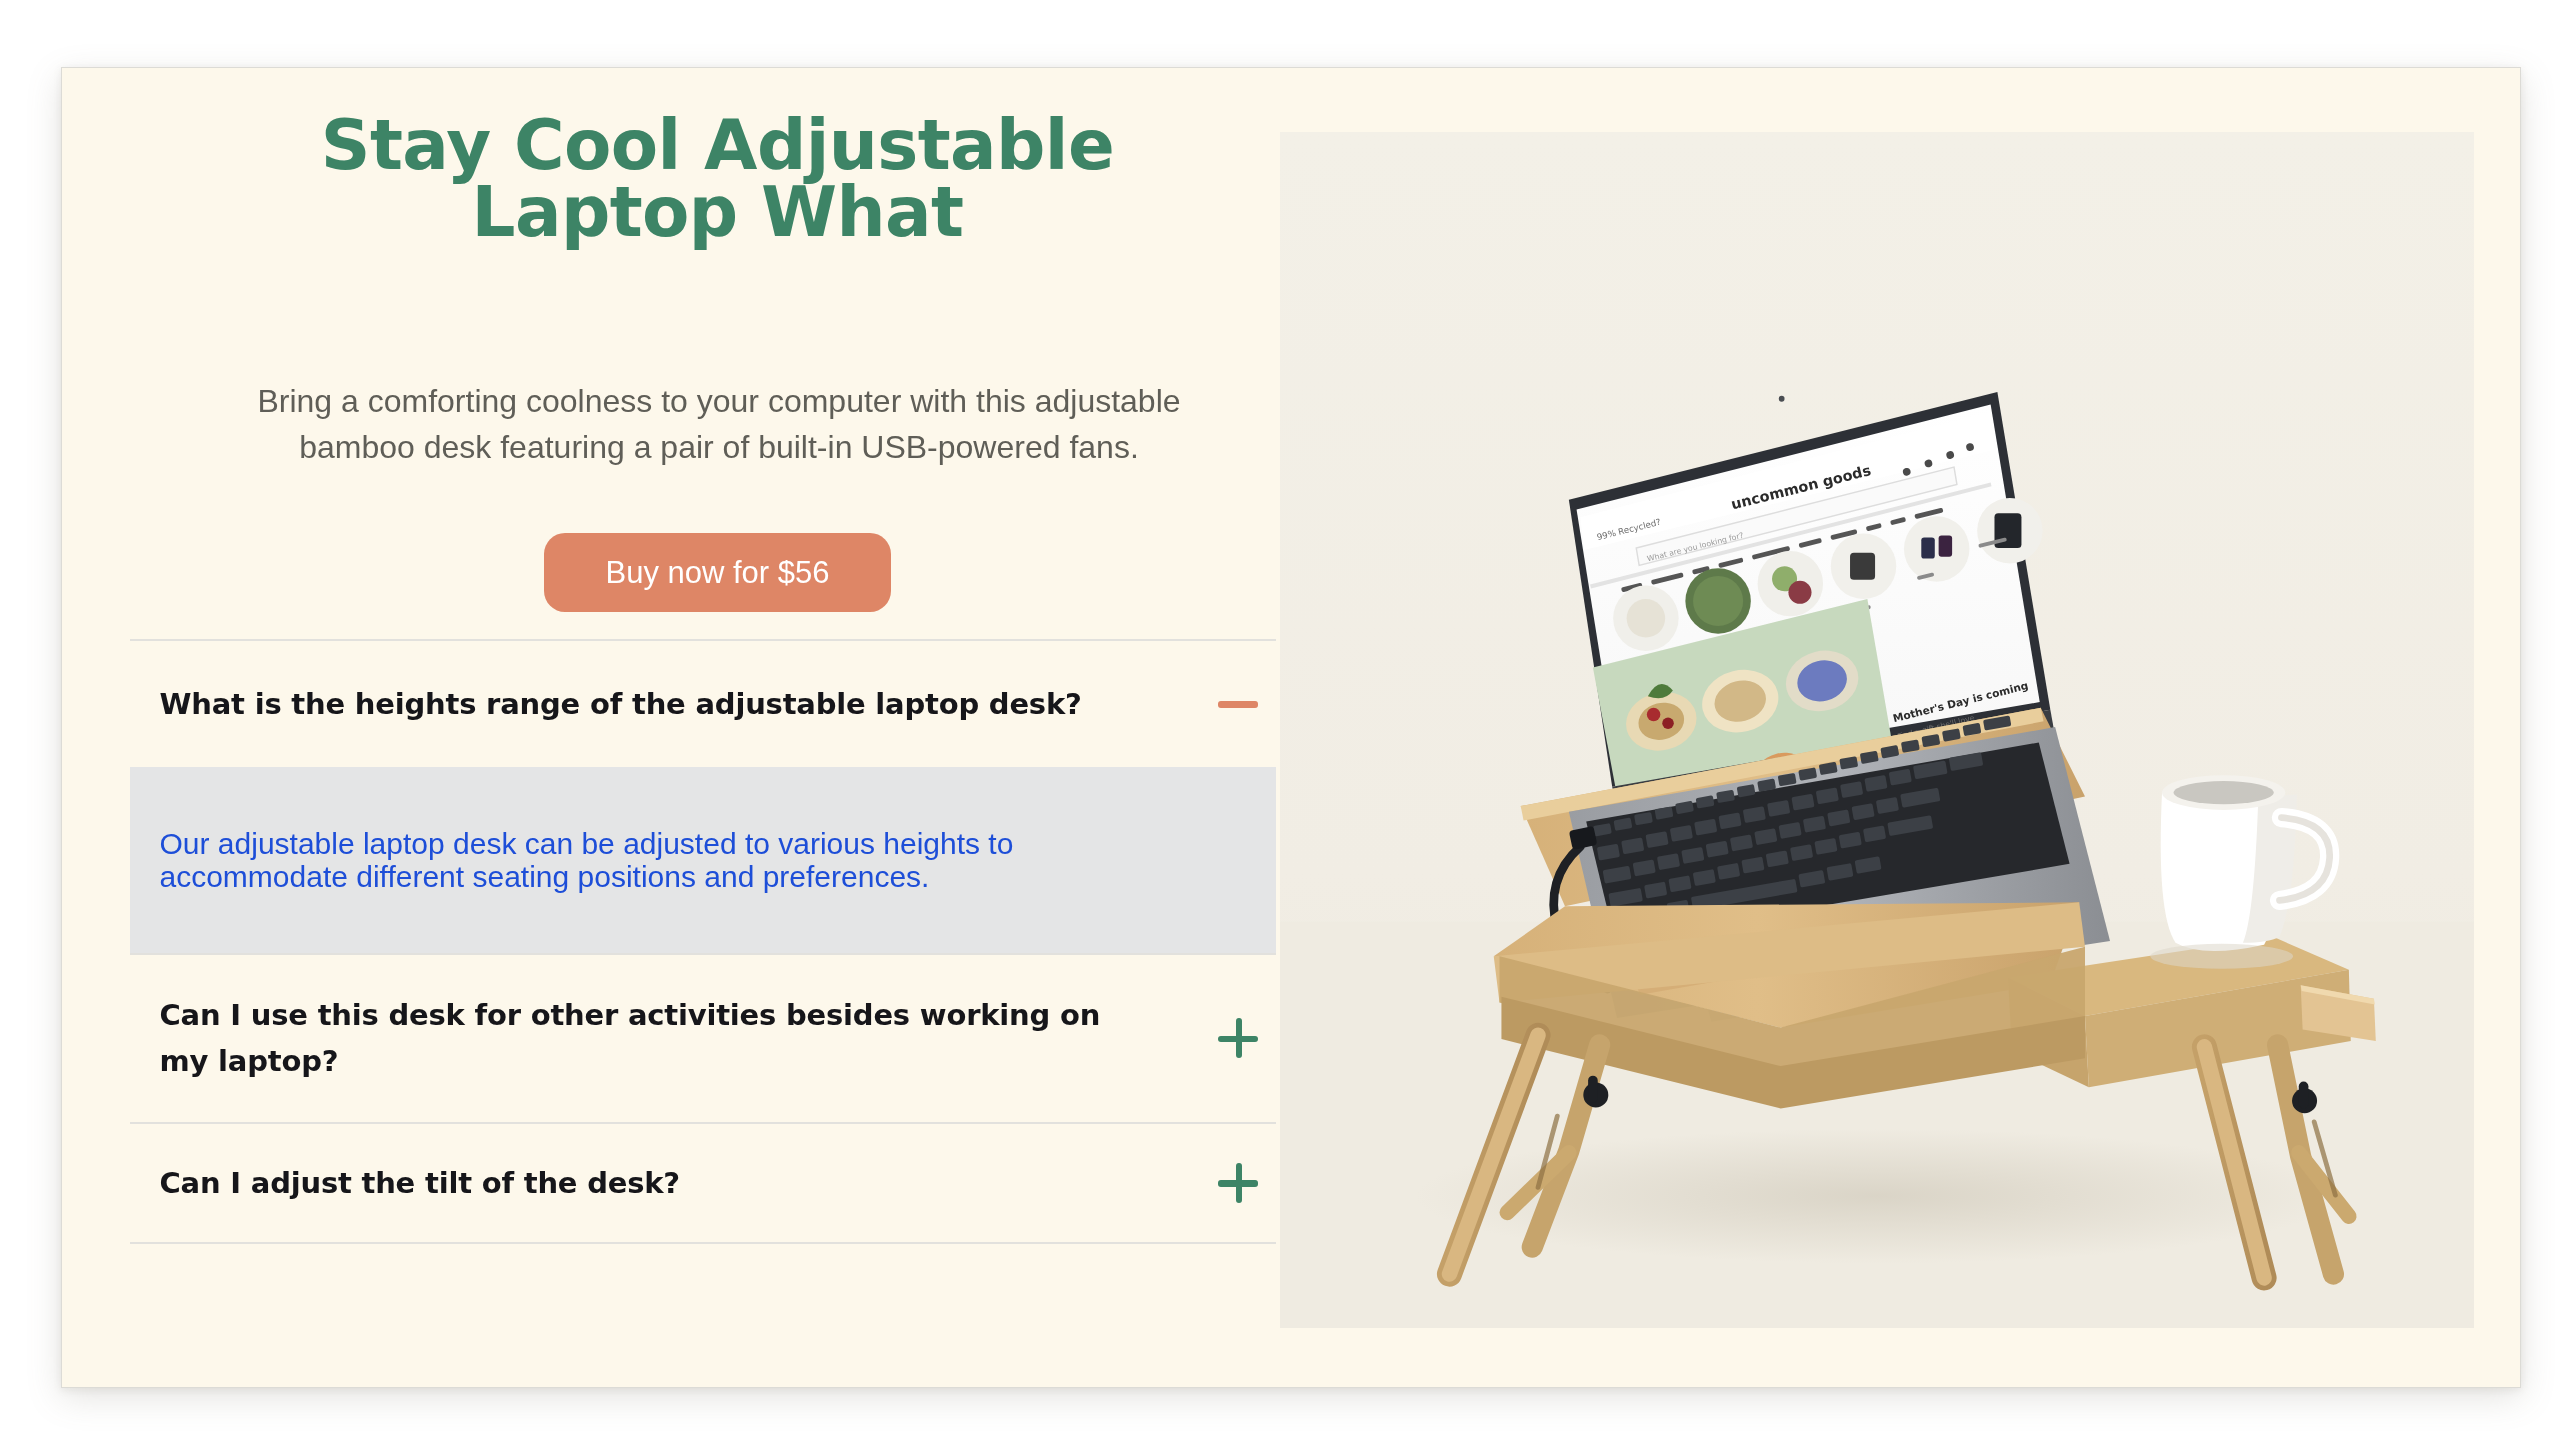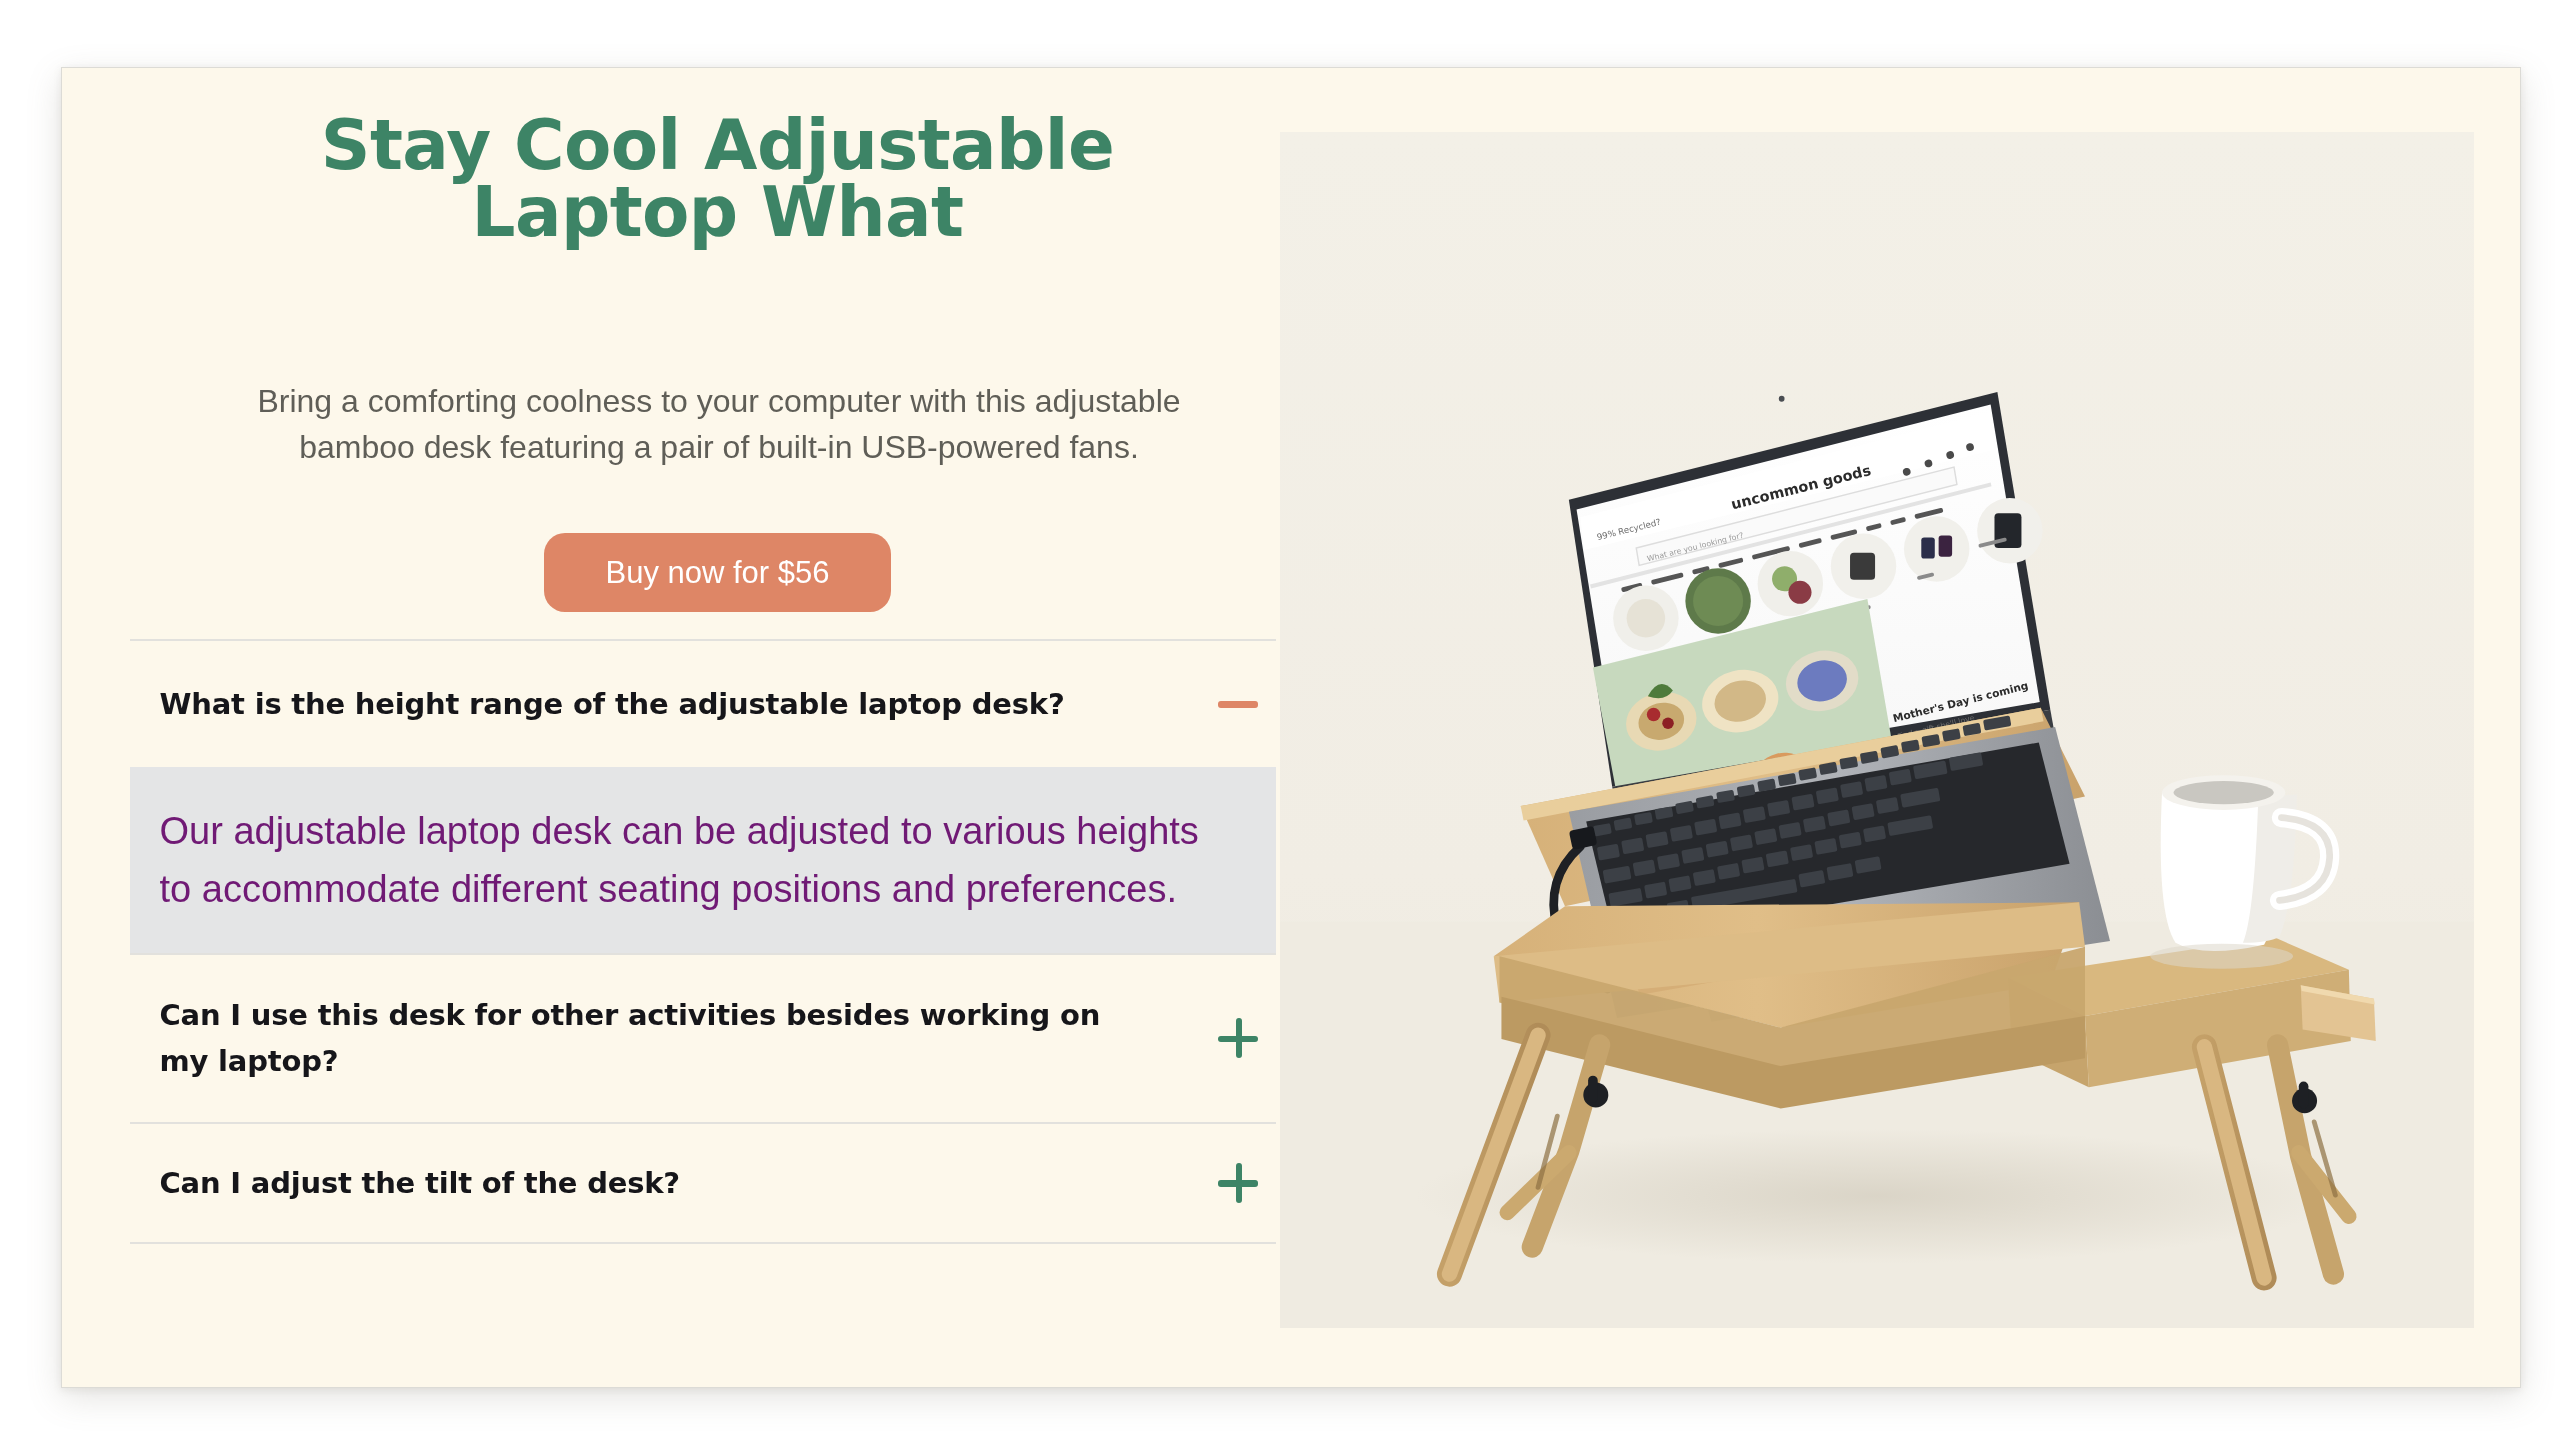--- a/index.html
+++ b/index.html
@@ -157,23 +157,23 @@
   
   .answer {
     width: 1146px;
     height: 186px;
     background: #E4E5E6;
     display: flex;
     align-items: center;
     padding: 0 30px;
   }
   .answer p {
-    color: #701a75;
-    font-size: 38px;
-    line-height: 58px;
+    color: #1d4ed8;
+    font-size: 30px;
+    line-height: 33px;
     font-weight: 400;
     max-width: 1049px;
   }
 
   
   .photo {
     position: absolute;
     left: 1218px;
     top: 64px;
     width: 1194px;
@@ -201,21 +201,21 @@
 
       <div class="buy-btn-wrap">
         <button class="buy-btn">Buy now for $56</button>
       </div>
 
       <div class="faq">
 
         <div class="divider"></div>
 
         <div class="faq-row r1">
-          <span class="faq-q">What is the height range of the adjustable laptop desk?</span>
+          <span class="faq-q">What is the heights range of the adjustable laptop desk?</span>
           <span class="toggle minus">
             <span class="bar-h"></span>
           </span>
         </div>
         <div class="answer">
           <p>Our adjustable laptop desk can be adjusted to various heights to accommodate different seating positions and preferences.</p>
         </div>
 
         <div class="divider"></div>
 

